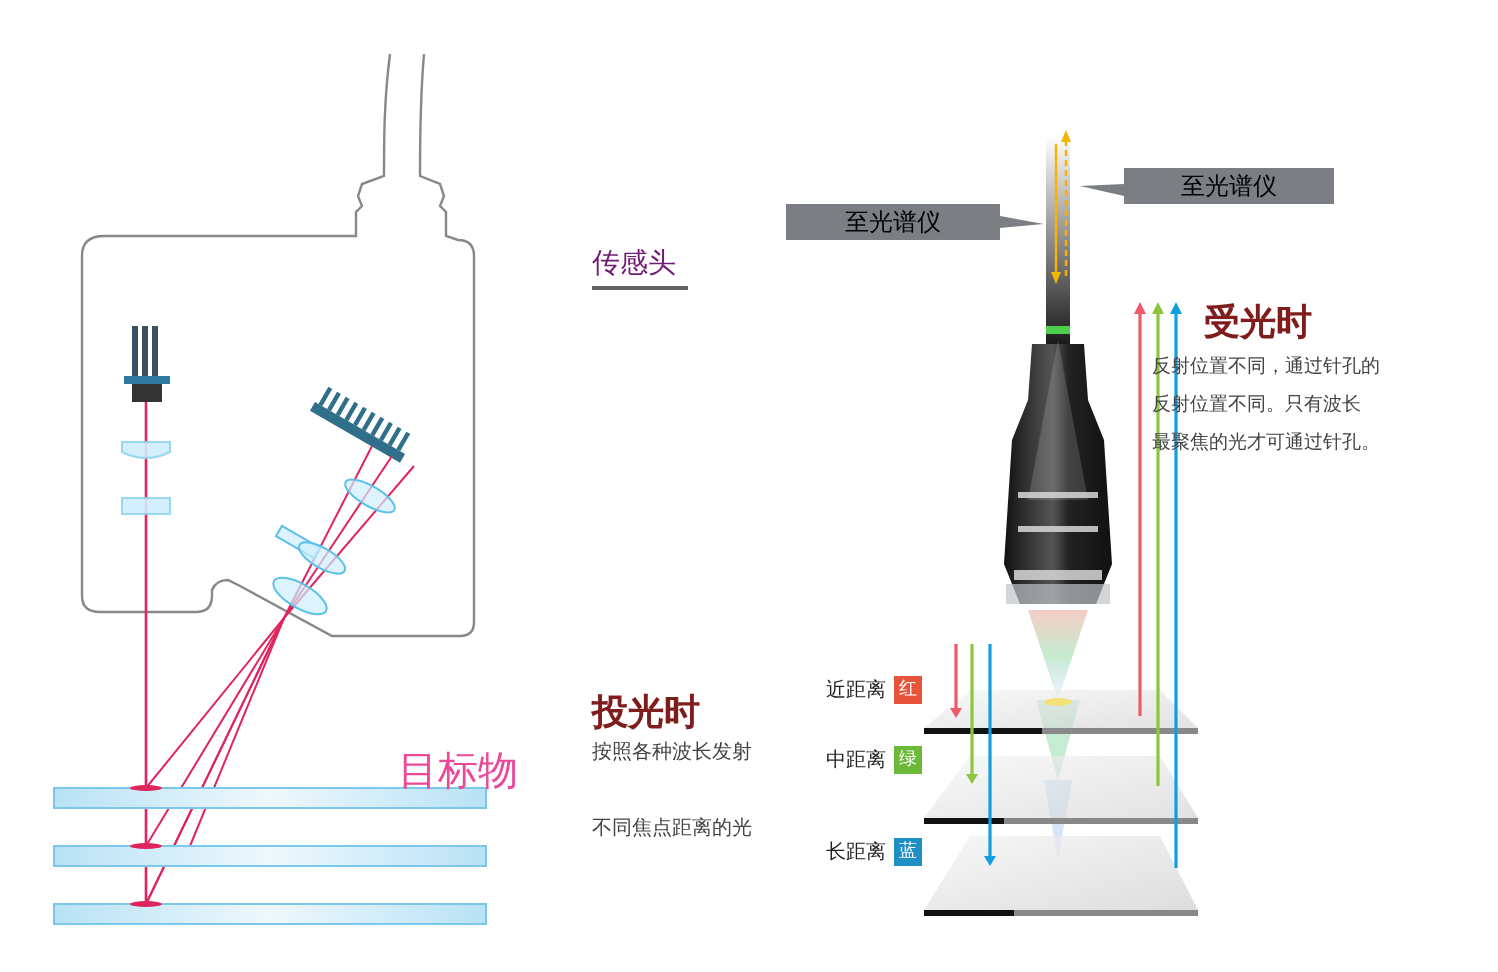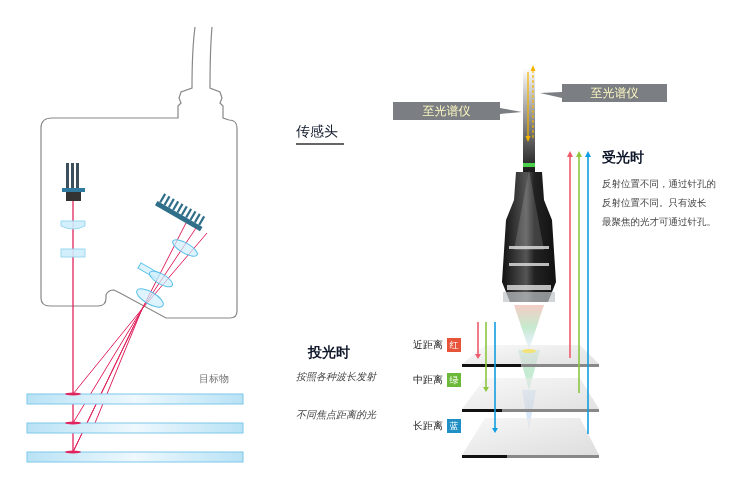--- a/index.html
+++ b/index.html
@@ -1,27 +1,27 @@
 <!DOCTYPE html>
 <html><head>
 <meta charset="utf-8">
 <style>
   html,body{margin:0;padding:0;background:#fff;}
   body{width:749px;height:486px;position:relative;overflow:hidden;font-family:"DejaVu Sans","Liberation Sans",sans-serif;color:#222;}
   svg{position:absolute;left:0;top:0;}
   .txt{position:absolute;white-space:nowrap;}
-  .h-label{font-size:14px;font-weight:bold;color:#0f172a;}
-  .sensor-title{left:296px;top:123px;font-size:14px;color:#0f172a;}
+  .h-label{font-size:18px;font-weight:bold;color:#7f1d1d;}
+  .sensor-title{left:296px;top:123px;font-size:14px;color:#701a75;}
   .sensor-underline{position:absolute;left:296px;top:143px;width:48px;height:2px;background:#666;}
-  .emit-title{left:308px;top:344px;font-family:Liberation Mono, monospace;}
-  .emit-desc{left:296px;font-size:10px;color:#444;line-height:18px;font-style:italic;}
-  .target-label{left:199px;top:372px;font-size:10px;color:#737373;}
+  .emit-title{left:296px;top:344px;font-family:Liberation Mono, monospace;}
+  .emit-desc{left:296px;font-size:10px;color:#444;line-height:18px;}
+  .target-label{left:199px;top:372px;font-size:20px;color:#ec4899;}
   .recv-title{left:602px;top:149px;}
-  .recv-desc{left:602px;font-size:9.5px;color:#444;line-height:19px;}
-  .callout{position:absolute;background:#7b7e82;color:#fef9c3;font-size:12px;display:flex;align-items:center;justify-content:center;height:18px;}
+  .recv-desc{left:576px;font-size:9.5px;color:#444;line-height:19px;}
+  .callout{position:absolute;background:#7b7e82;color:#000000;font-size:12px;display:flex;align-items:center;justify-content:center;height:18px;}
   .dist-label{position:absolute;left:413px;font-size:10px;color:#222;display:flex;align-items:center;gap:4px;}
   .chip{display:inline-block;width:14px;height:14px;color:#fff;font-size:9px;line-height:14px;text-align:center;}
 </style>
 </head>
 <body>
 
 <svg width="749" height="486">
   <defs>
     <linearGradient id="plate" x1="0" x2="1" y1="0" y2="0">
       <stop offset="0" stop-color="#b8e2f5"></stop>

